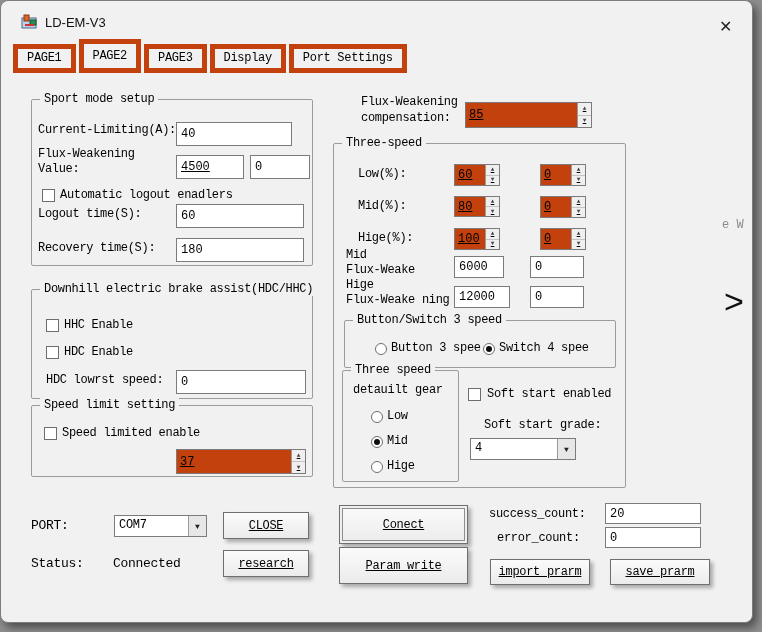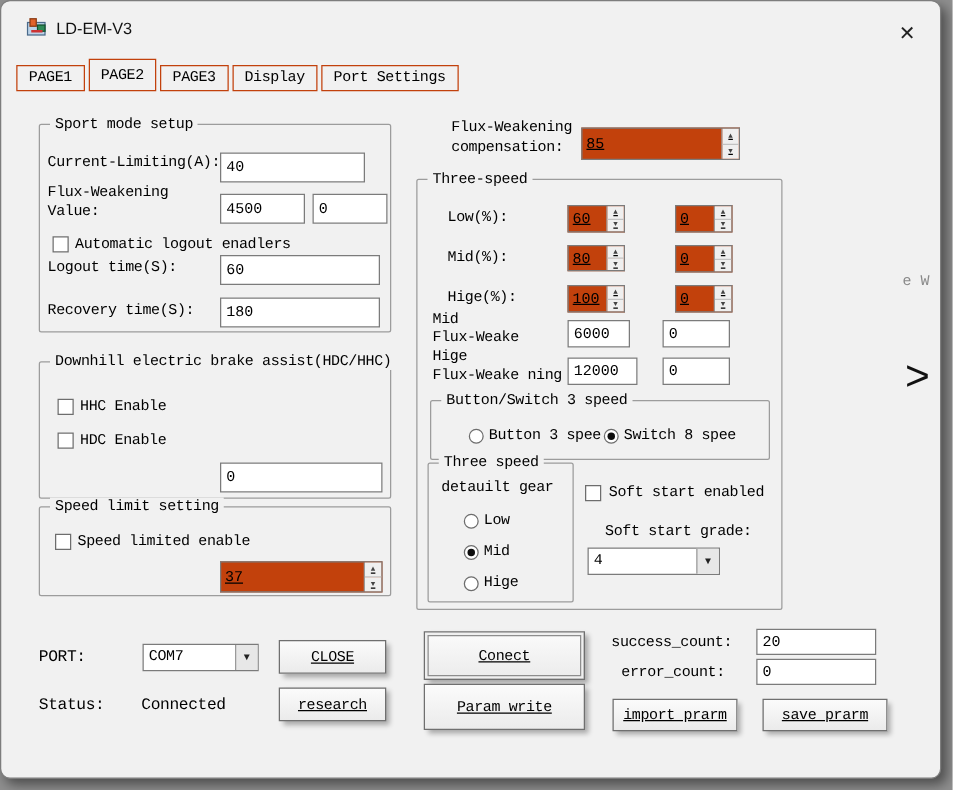--- a/index.html
+++ b/index.html
@@ -39,21 +39,21 @@
   .dd .val { flex:1; font-size:12px; letter-spacing:-0.3px; padding:2px 4px; overflow:hidden; white-space:nowrap; }
   .dd .arrow { width:17px; background:#e7e7e7; border-left:1px solid #9a9a9a; display:flex; align-items:center; justify-content:center; font-size:8px; color:#222; }
   .btn {
     position:absolute; box-sizing:border-box; display:flex; align-items:center; justify-content:center;
     background:linear-gradient(#fbfbfb,#ebebeb); border:1px solid #6f6f6f;
     box-shadow:3px 3px 4px rgba(0,0,0,.3); font-size:12px; letter-spacing:-0.3px; cursor:default;text-decoration:underline;
   }
   .btn.default { box-shadow:3px 3px 4px rgba(0,0,0,.3), inset 0 0 0 2px #efefef, inset 0 0 0 3px #8d8d8d; }
   .tabs { position:absolute; left:12px; top:48px; height:24px; display:flex; align-items:flex-end; gap:3px; }
   .tab {
-    height:19px; line-height:19px; padding:0 9px; border:1px solid #c2410c;
+    height:19px; line-height:19px; padding:0 9px; border:5px solid #c2410c;
     background:#f1f1f1; font-size:12px; letter-spacing:-0.3px; white-space:nowrap;
   }
   .tab.active { height:24px; line-height:24px; }
   .wtitle { position:absolute; left:44px; top:14px; font:13px "Liberation Sans",sans-serif; color:#111; }
   .closex { position:absolute; left:718px; top:16px; font:16px "Liberation Sans",sans-serif; color:#222; }
   .overlay-chevron { position:absolute; left:724px; top:282px; font:34px "Liberation Sans",sans-serif; color:#111; z-index:9; }
   .overlay-artifact { position:absolute; left:722px; top:218px; font-size:12px; color:#8a8a8a; z-index:9; }
 </style>
 </head>
 <body>
@@ -76,21 +76,21 @@
     <div class="tab">Display</div>
     <div class="tab">Port Settings</div>
   </div>
 
   <div class="grp" style="left:30px;top:98px;width:282px;height:167px">
     <span class="legend">Sport mode setup</span>
     <span class="lbl" style="left:6px;top:18px;line-height:24px">Current-Limiting(A):</span>
     <input class="in" style="left: 144px; top: 22px; width: 116px; height: 24px;" value="40">
     <span class="lbl" style="left:6px;top:47px">Flux-Weakening</span>
     <span class="lbl" style="left:6px;top:62px">Value:</span>
-    <input class="in" style="left: 144px; top: 55px; width: 68px; height: 24px;" value="4500">
+    <input class="in" style="left: 144px; top: 55px; width: 68px; height: 24px; text-decoration: underline;" value="4500">
     <input class="in" style="left: 218px; top: 55px; width: 60px; height: 24px;" value="0">
     <span class="chk" style="left:10px;top:89px"></span>
     <span class="lbl" style="left:28px;top:88px">Automatic logout enadlers</span>
     <span class="lbl" style="left:6px;top:102px;line-height:24px">Logout time(S):</span>
     <input class="in" style="left: 144px; top: 104px; width: 128px; height: 24px;" value="60">
     <span class="lbl" style="left:6px;top:136px;line-height:24px">Recovery time(S):</span>
     <input class="in" style="left: 144px; top: 138px; width: 128px; height: 24px;" value="180">
   </div>
 
   <span class="lbl" style="left:360px;top:94px">Flux-Weakening</span>
@@ -162,21 +162,21 @@
     <span class="lbl" style="left:12px;top:134px">Hige</span>
     <span class="lbl" style="left:12px;top:149px">Flux-Weake ning</span>
     <input class="in" style="left: 120px; top: 142px; width: 56px; height: 22px;" value="12000">
     <input class="in" style="left: 196px; top: 142px; width: 54px; height: 22px;" value="0">
 
     <div class="grp" style="left:10px;top:176px;width:272px;height:48px">
       <span class="legend">Button/Switch 3 speed</span>
       <span class="radio" style="left:30px;top:22px"></span>
       <span class="lbl" style="left:46px;top:20px;line-height:15px">Button 3 spee</span>
       <span class="radio sel" style="left:138px;top:22px"></span>
-      <span class="lbl" style="left:154px;top:20px;line-height:15px">Switch 8 spee</span>
+      <span class="lbl" style="left:154px;top:20px;line-height:15px">Switch 4 spee</span>
     </div>
 
     <div class="grp" style="left:8px;top:226px;width:117px;height:112px">
       <span class="legend">Three speed</span>
       <span class="lbl" style="left:10px;top:12px">detauilt gear</span>
       <span class="radio" style="left:28px;top:40px"></span>
       <span class="lbl" style="left:44px;top:38px;line-height:15px">Low</span>
       <span class="radio sel" style="left:28px;top:65px"></span>
       <span class="lbl" style="left:44px;top:63px;line-height:15px">Mid</span>
       <span class="radio" style="left:28px;top:90px"></span>
@@ -191,20 +191,21 @@
       <span class="arrow">▼</span>
     </div>
   </div>
 
   <div class="grp" style="left:30px;top:288px;width:282px;height:110px">
     <span class="legend">Downhill electric brake assist(HDC/HHC)</span>
     <span class="chk" style="left:14px;top:29px"></span>
     <span class="lbl" style="left:32px;top:28px">HHC Enable</span>
     <span class="chk" style="left:14px;top:56px"></span>
     <span class="lbl" style="left:32px;top:55px">HDC Enable</span>
+    <span class="lbl" style="left:14px;top:78px;line-height:24px">HDC lowrst speed:</span>
     <input class="in" style="left: 144px; top: 80px; width: 130px; height: 24px;" value="0">
   </div>
 
   <div class="grp" style="left:30px;top:404px;width:282px;height:72px">
     <span class="legend">Speed limit setting</span>
     <span class="chk" style="left:12px;top:21px"></span>
     <span class="lbl" style="left:30px;top:20px">Speed limited enable</span>
     <div class="spin" style="left:144px;top:43px;width:130px;height:25px">
       <input value="37" style="">
       <div class="arrows">

